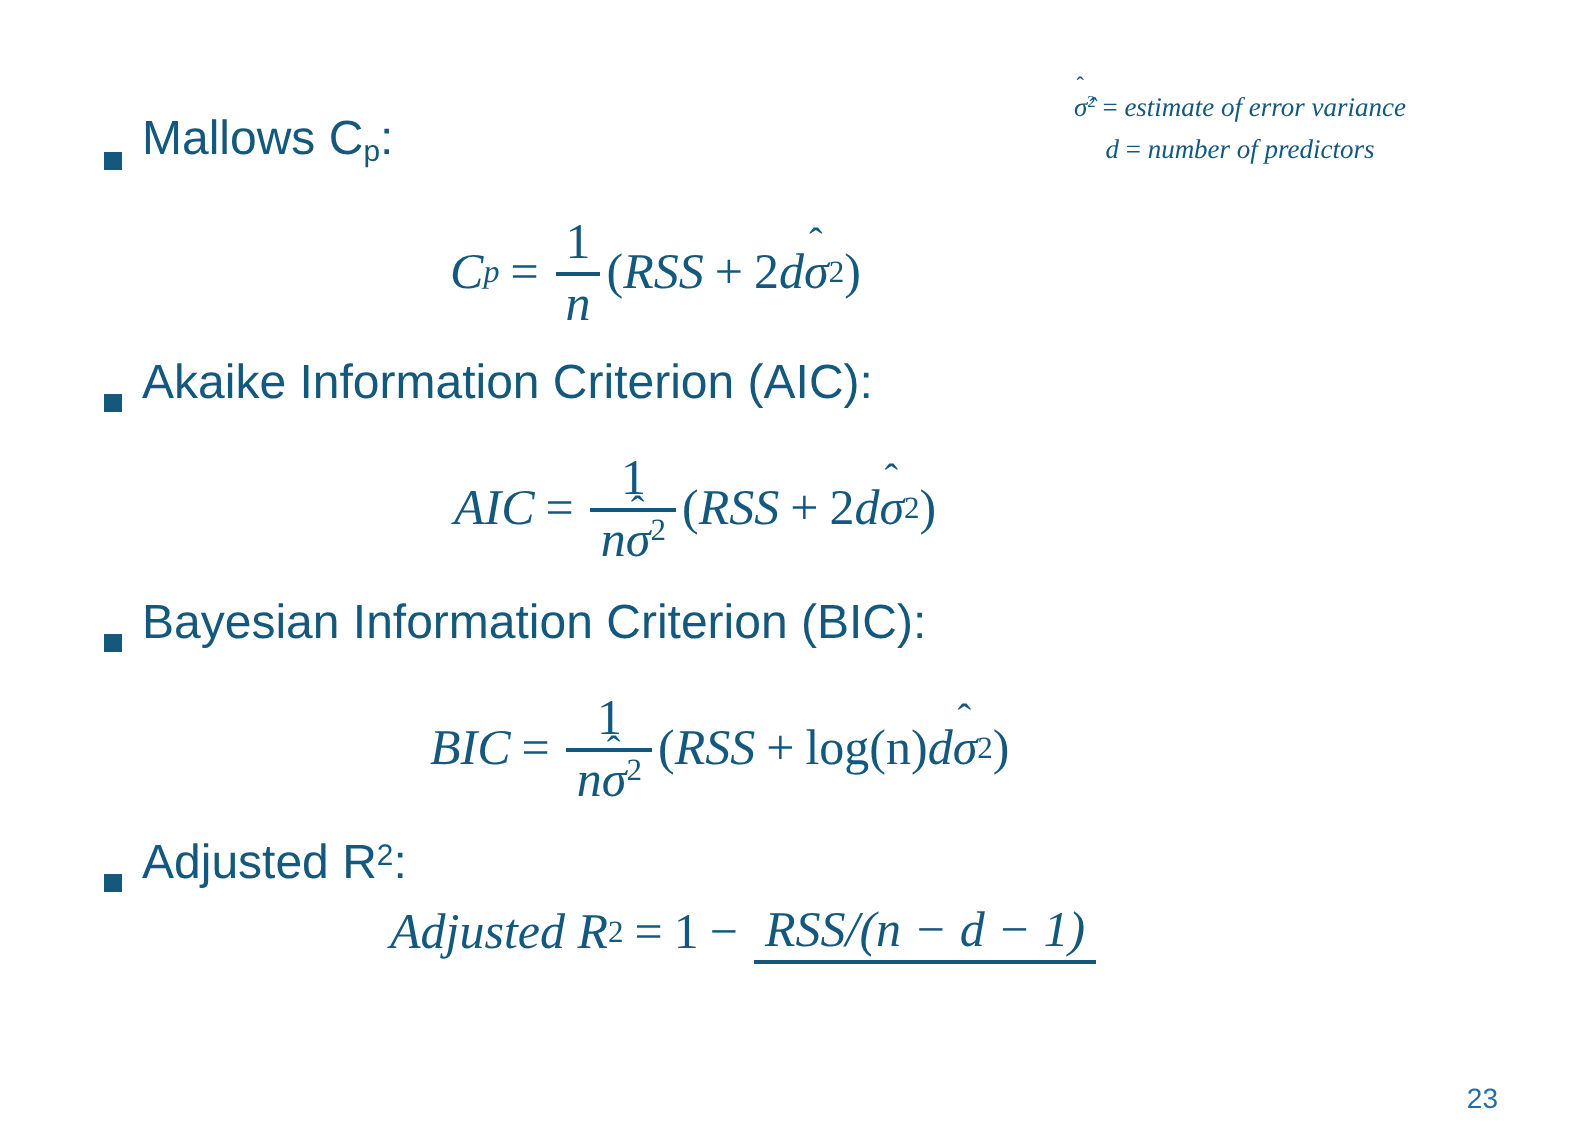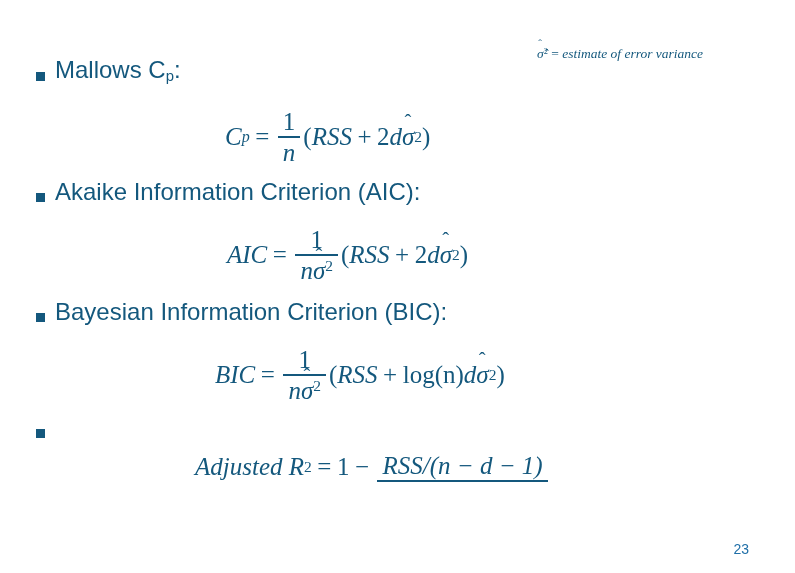--- a/index.html
+++ b/index.html
@@ -32,22 +32,22 @@
     line-height: 1.52;
     color: #14587D;
   }
   .legend .ln { white-space: nowrap; }
   .legend .up { font-style: normal; }
 
   
   .bullet-row {
     position: absolute;
     display: flex;
-    align-items: center;
-    left: 36px;
+    align-items: flex-end;
+    left: 52px;
   }
   .bullet-mark {
     width: 9px;
     height: 9px;
     background: #14587D;
     margin-top: 11px;
     margin-right: 10px;
     flex: 0 0 auto;
   }
   .bullet-text {
@@ -144,20 +144,25 @@
 <body>
 
 <div id="slide">
 
   <div class="legend">
     <div class="ln">
       <span class="hatsig"><span class="hat">ˆ</span><span>σ̂</span></span><span class="sup2">2</span>
       <span class="up">=</span>
       <span>estimate of error variance</span>
     </div>
+    <div class="ln">
+      <span>d</span>
+      <span class="up">=</span>
+      <span>number of predictors</span>
+    </div>
   </div>
 
   <div class="bullet-row" style="top:56px;">
     <span class="bullet-mark"></span>
     <span class="bullet-text"><span>Mallows C</span><sub>p</sub><span>:</span></span>
   </div>
 
   <div class="math" style="left:225px; top:108px;">
     <span class="mi">C</span>
       <span class="subp">p</span>
@@ -218,20 +223,21 @@
       <span class="mo">+</span>
       <span class="mn">log(n)</span>
       <span class="mi">d</span>
       <span class="hatsig"><span class="hat">ˆ</span><span>σ</span></span>
       <span class="sup2">2</span>
       <span class="paren">)</span>
   </div>
 
   <div class="bullet-row" style="top:418px;">
     <span class="bullet-mark"></span>
+    <span class="bullet-text"><span>Adjusted R</span><sup>2</sup><span>:</span></span>
   </div>
 
   <div class="math" style="left:195px; top:452px;">
     <span class="mi">Adjusted R</span>
       <span class="sup2">2</span>
     <span class="mo">=</span>
     <span class="mn">1</span>
     <span class="mo">−</span>
     <span class="frac">
       <span class="num mi">RSS/(n − d − 1)</span>

